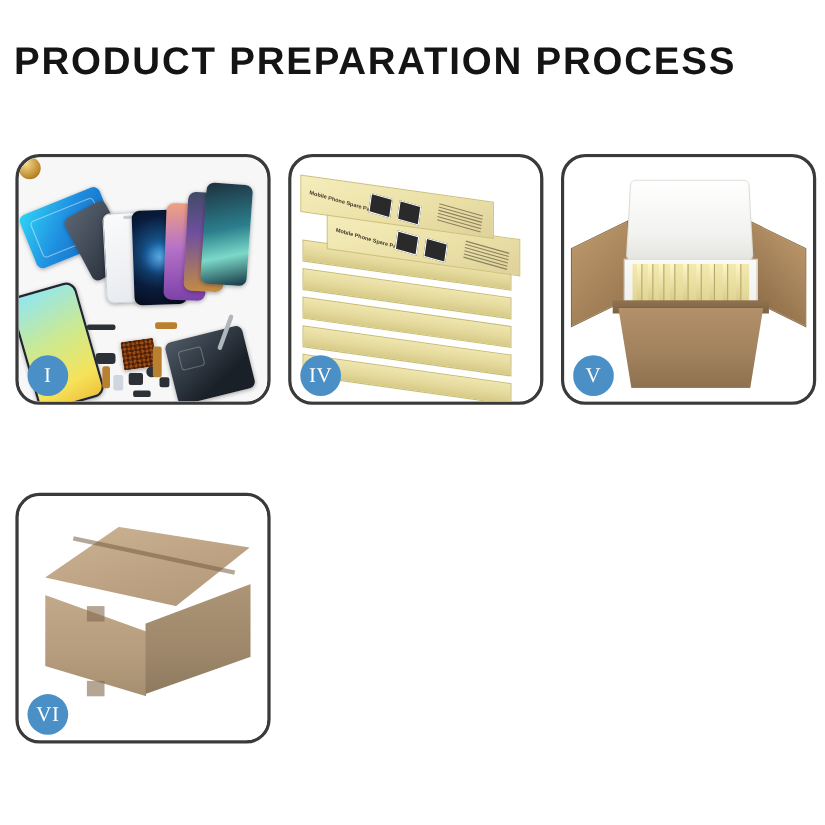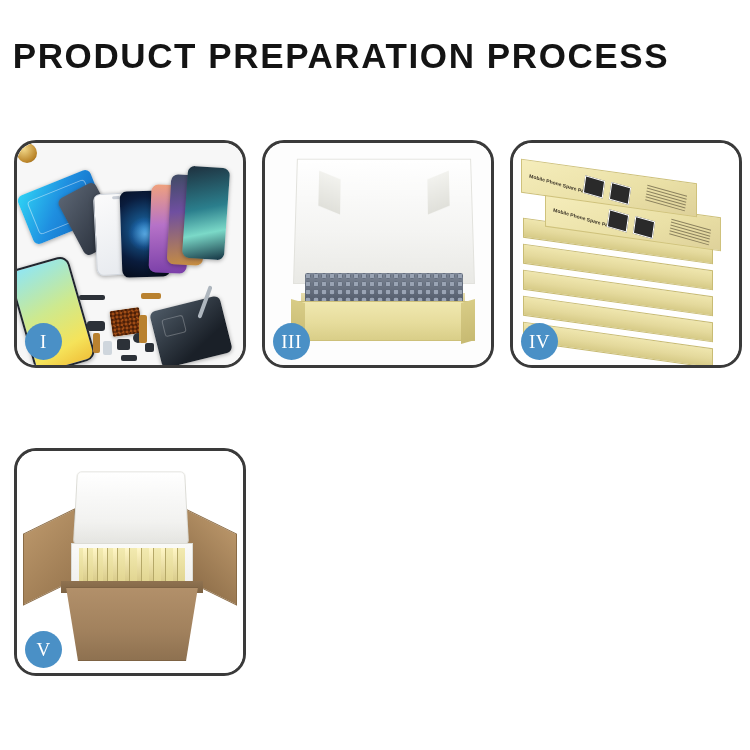--- a/index.html
+++ b/index.html
@@ -349,32 +349,20 @@
         <div class="sp" style="left:104px;top:212px;width:16px;height:6px;"></div>
         <div class="flex-cable" style="left:124px;top:150px;width:20px;height:6px;"></div>
         <div class="flex-cable" style="left:122px;top:172px;width:8px;height:28px;"></div>
         <div class="flex-cable" style="left:76px;top:190px;width:7px;height:20px;"></div>
         <div class="sp" style="left:186px;top:142px;width:4px;height:34px;transform:rotate(20deg);background:#aeb6be;"></div>
       </div>
       <div class="badge">I</div>
     </div>
 
 
-    <div class="panel">
-      <div class="scene p3">
-        <div class="lid3">
-          <div class="lid3flapL"></div>
-          <div class="lid3flapR"></div>
-        </div>
-        <div class="boxinner3"></div>
-        <div class="foam3"></div>
-        <div class="boxfront3"></div>
-      </div>
-      <div class="badge">III</div>
-    </div>
 
     <div class="panel">
       <div class="scene p4">
         <div class="stack">
 
           <div class="bx" style="left:6px;top:172px;width:190px;height:20px;transform:skewY(8deg);"></div>
           <div class="bx" style="left:6px;top:146px;width:190px;height:20px;transform:skewY(8deg);"></div>
           <div class="bx" style="left:6px;top:120px;width:190px;height:20px;transform:skewY(8deg);"></div>
           <div class="bx" style="left:6px;top:94px;width:190px;height:20px;transform:skewY(8deg);"></div>
           <div class="bx" style="left:6px;top:68px;width:190px;height:20px;transform:skewY(8deg);"></div>
@@ -428,15 +416,26 @@
           <i style="left:70px;"></i>
             <i style="left:82px;"></i>
             <i style="left:94px;"></i>
         </div>
         <div class="carton5top"></div>
         <div class="carton5"></div>
       </div>
       <div class="badge">V</div>
     </div>
 
+    <div class="panel">
+      <div class="scene p6">
+        <div class="c6top"></div>
+        <div class="c6seam"></div>
+        <div class="c6left"></div>
+        <div class="c6right"></div>
+        <div class="c6tab" style="left:62px;top:100px;width:16px;height:14px;"></div>
+        <div class="c6tab" style="left:62px;top:168px;width:16px;height:14px;"></div>
+      </div>
+      <div class="badge">VI</div>
+    </div>
 
   </div>
 </div>
 
 </body></html>

